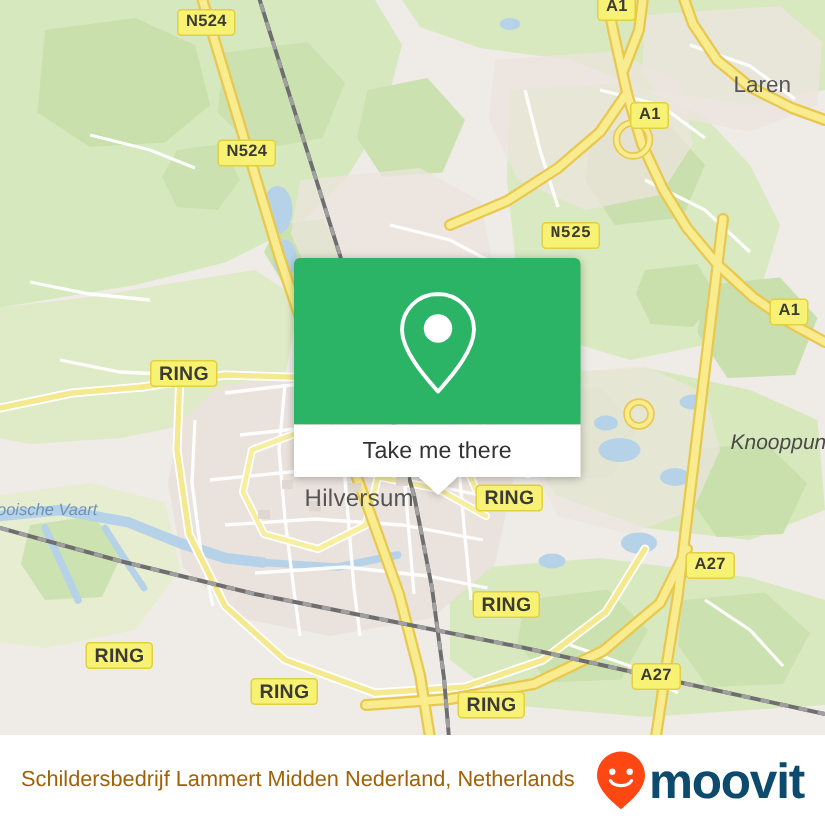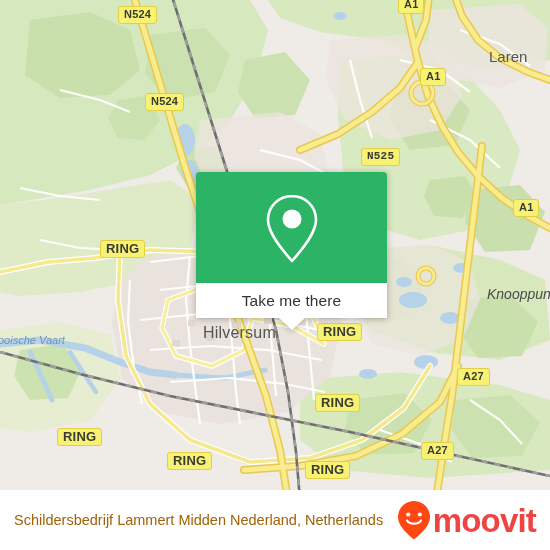--- a/index.html
+++ b/index.html
@@ -163,21 +163,21 @@
     max-width: 380px;
   }
   #brand {
     display: flex;
     align-items: center;
     gap: 2px;
   }
   #brand-wordmark {
     font-size: 33px;
     font-weight: bold;
-    color: #ef4444;
+    color: #0c4a6e;
     letter-spacing: -0.8px;
     line-height: 33px;
   }
 </style>
 </head>
 <body>
 
 <div id="screen">
 
   <div id="map">

